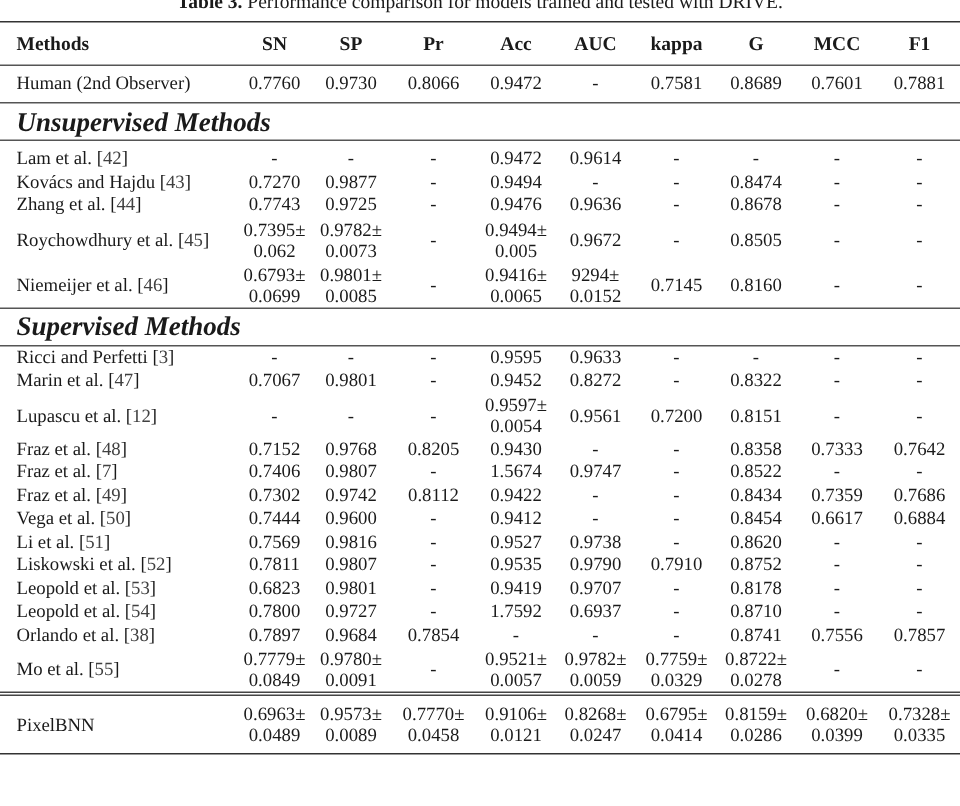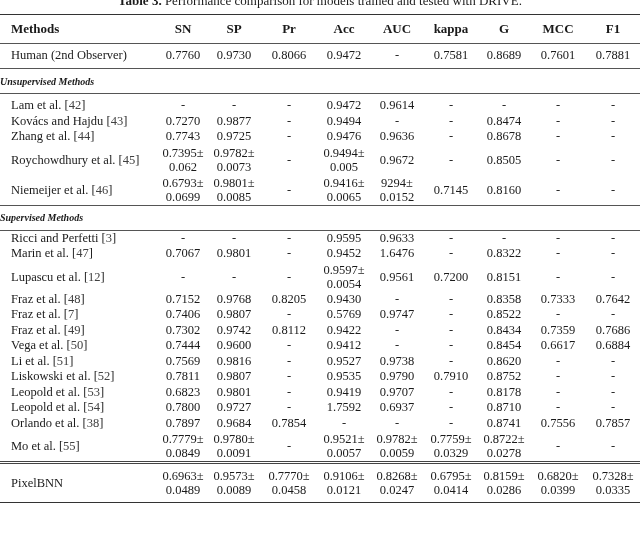--- a/index.html
+++ b/index.html
@@ -22,21 +22,21 @@
   td, th { padding: 0; text-align: center; vertical-align: middle; white-space: nowrap; }
   th { font-weight: bold; height: 28px; font-size: 13px; }
   th.method, td.method { text-align: left; padding-left: 11px; }
   .top-rule { border-top: 1.6px solid #333; }
   .mid-rule { border-top: 1px solid #555; }
   .double-rule { border-top: 3px double #444; }
   .bottom-rule { border-bottom: 1.6px solid #333; }
   tr.single td { height: 15.5px; line-height: 15.5px; }
   tr.single.hrow td { height: 24px; }
   tr.double td { height: 30px; line-height: 14px; }
-  tr.section td { height: 24px; font-style: italic; font-weight: bold; text-align: left; font-size: 10px; }
+  tr.section td { height: 24px; font-style: italic; font-weight: bold; text-align: left; padding-left: 11px; font-size: 18px; }
   .cite { color: #404040; }
   tr.spacer-top td { padding-top: 4px; }
   .ms { display: block; }
 </style>
 </head>
 <body>
 
 <div class="caption">
   <b>Table 3.</b><span> Performance comparison for models trained and tested with DRIVE.</span>
 </div>
@@ -179,21 +179,21 @@
         <td>-</td>
         <td>-</td>
         <td>-</td>
       </tr>
       <tr class="single">
         <td class="method"><span>Marin et al. [</span><a class="cite">47</a><span>]</span></td>
         <td>0.7067</td>
         <td>0.9801</td>
         <td>-</td>
         <td>0.9452</td>
-        <td>1.6476</td>
+        <td>0.8272</td>
         <td>-</td>
         <td>0.8322</td>
         <td>-</td>
         <td>-</td>
       </tr>
       <tr class="double">
         <td class="method"><span>Lupascu et al. [</span><a class="cite">12</a><span>]</span></td>
         <td>-</td>
         <td>-</td>
         <td>-</td>
@@ -217,21 +217,21 @@
         <td>-</td>
         <td>0.8358</td>
         <td>0.7333</td>
         <td>0.7642</td>
       </tr>
       <tr class="single">
         <td class="method"><span>Fraz et al. [</span><a class="cite">7</a><span>]</span></td>
         <td>0.7406</td>
         <td>0.9807</td>
         <td>-</td>
-        <td>0.5769</td>
+        <td>1.5674</td>
         <td>0.9747</td>
         <td>-</td>
         <td>0.8522</td>
         <td>-</td>
         <td>-</td>
       </tr>
       <tr class="single">
         <td class="method"><span>Fraz et al. [</span><a class="cite">49</a><span>]</span></td>
         <td>0.7302</td>
         <td>0.9742</td>

